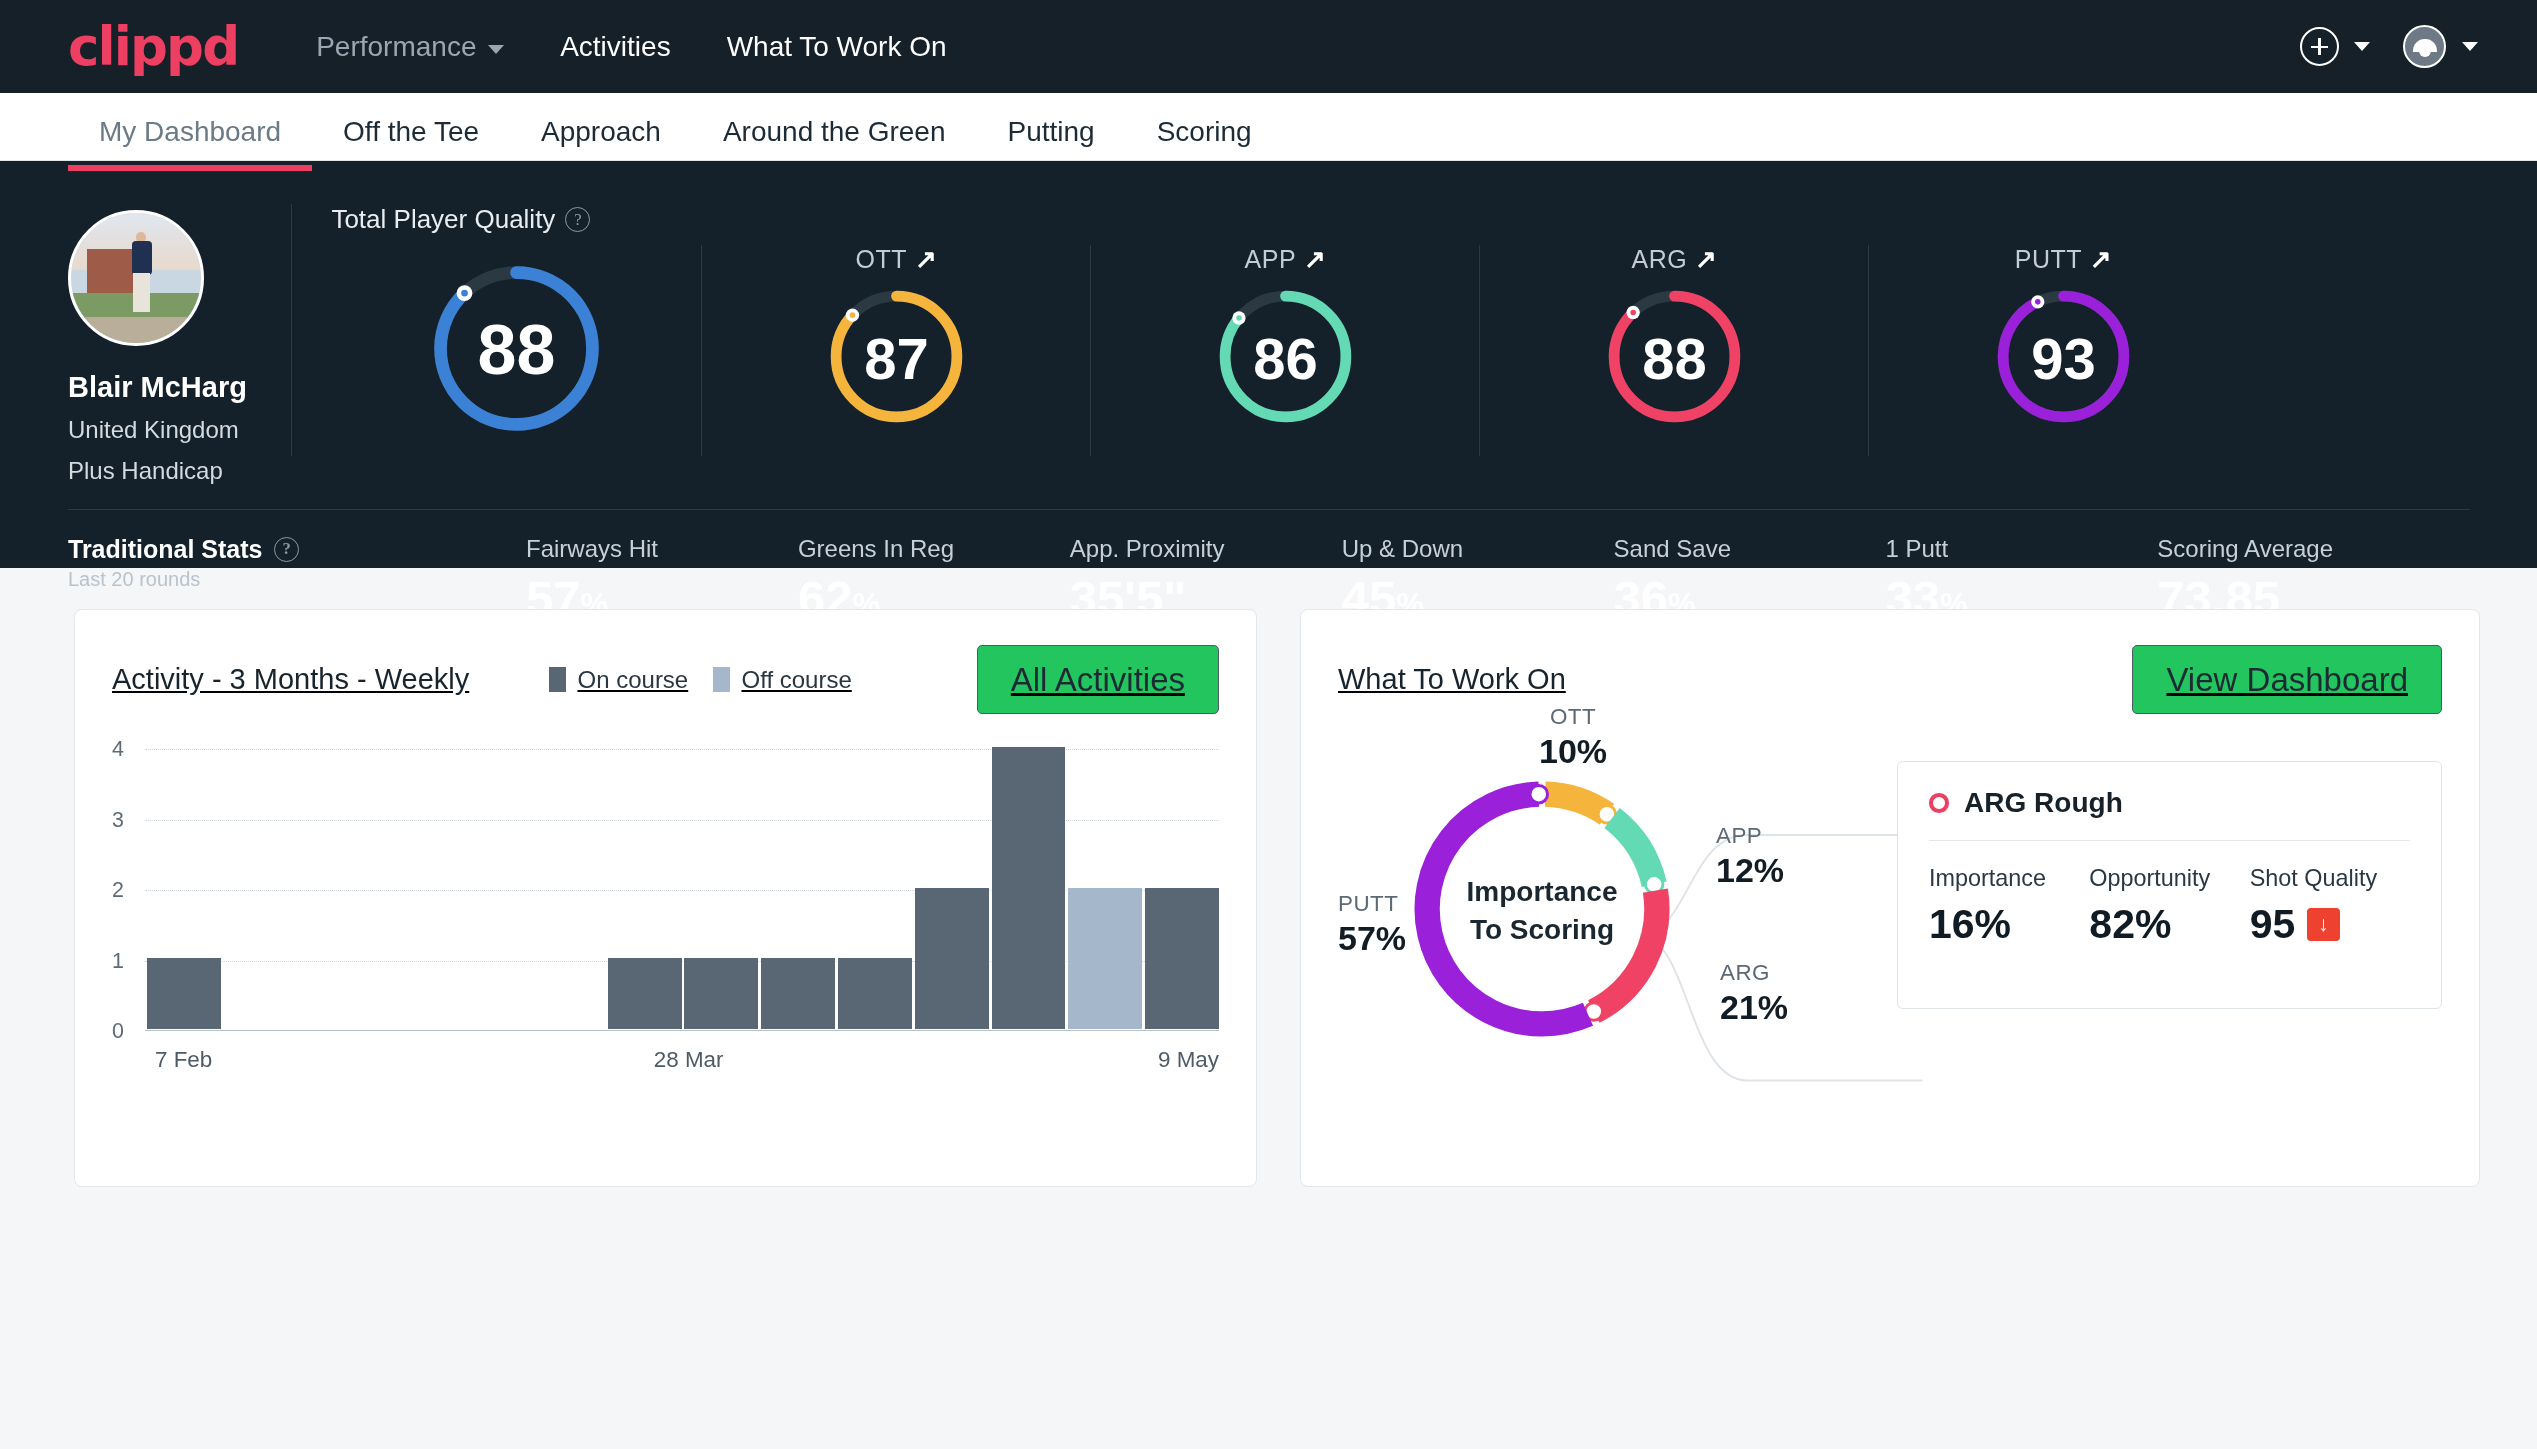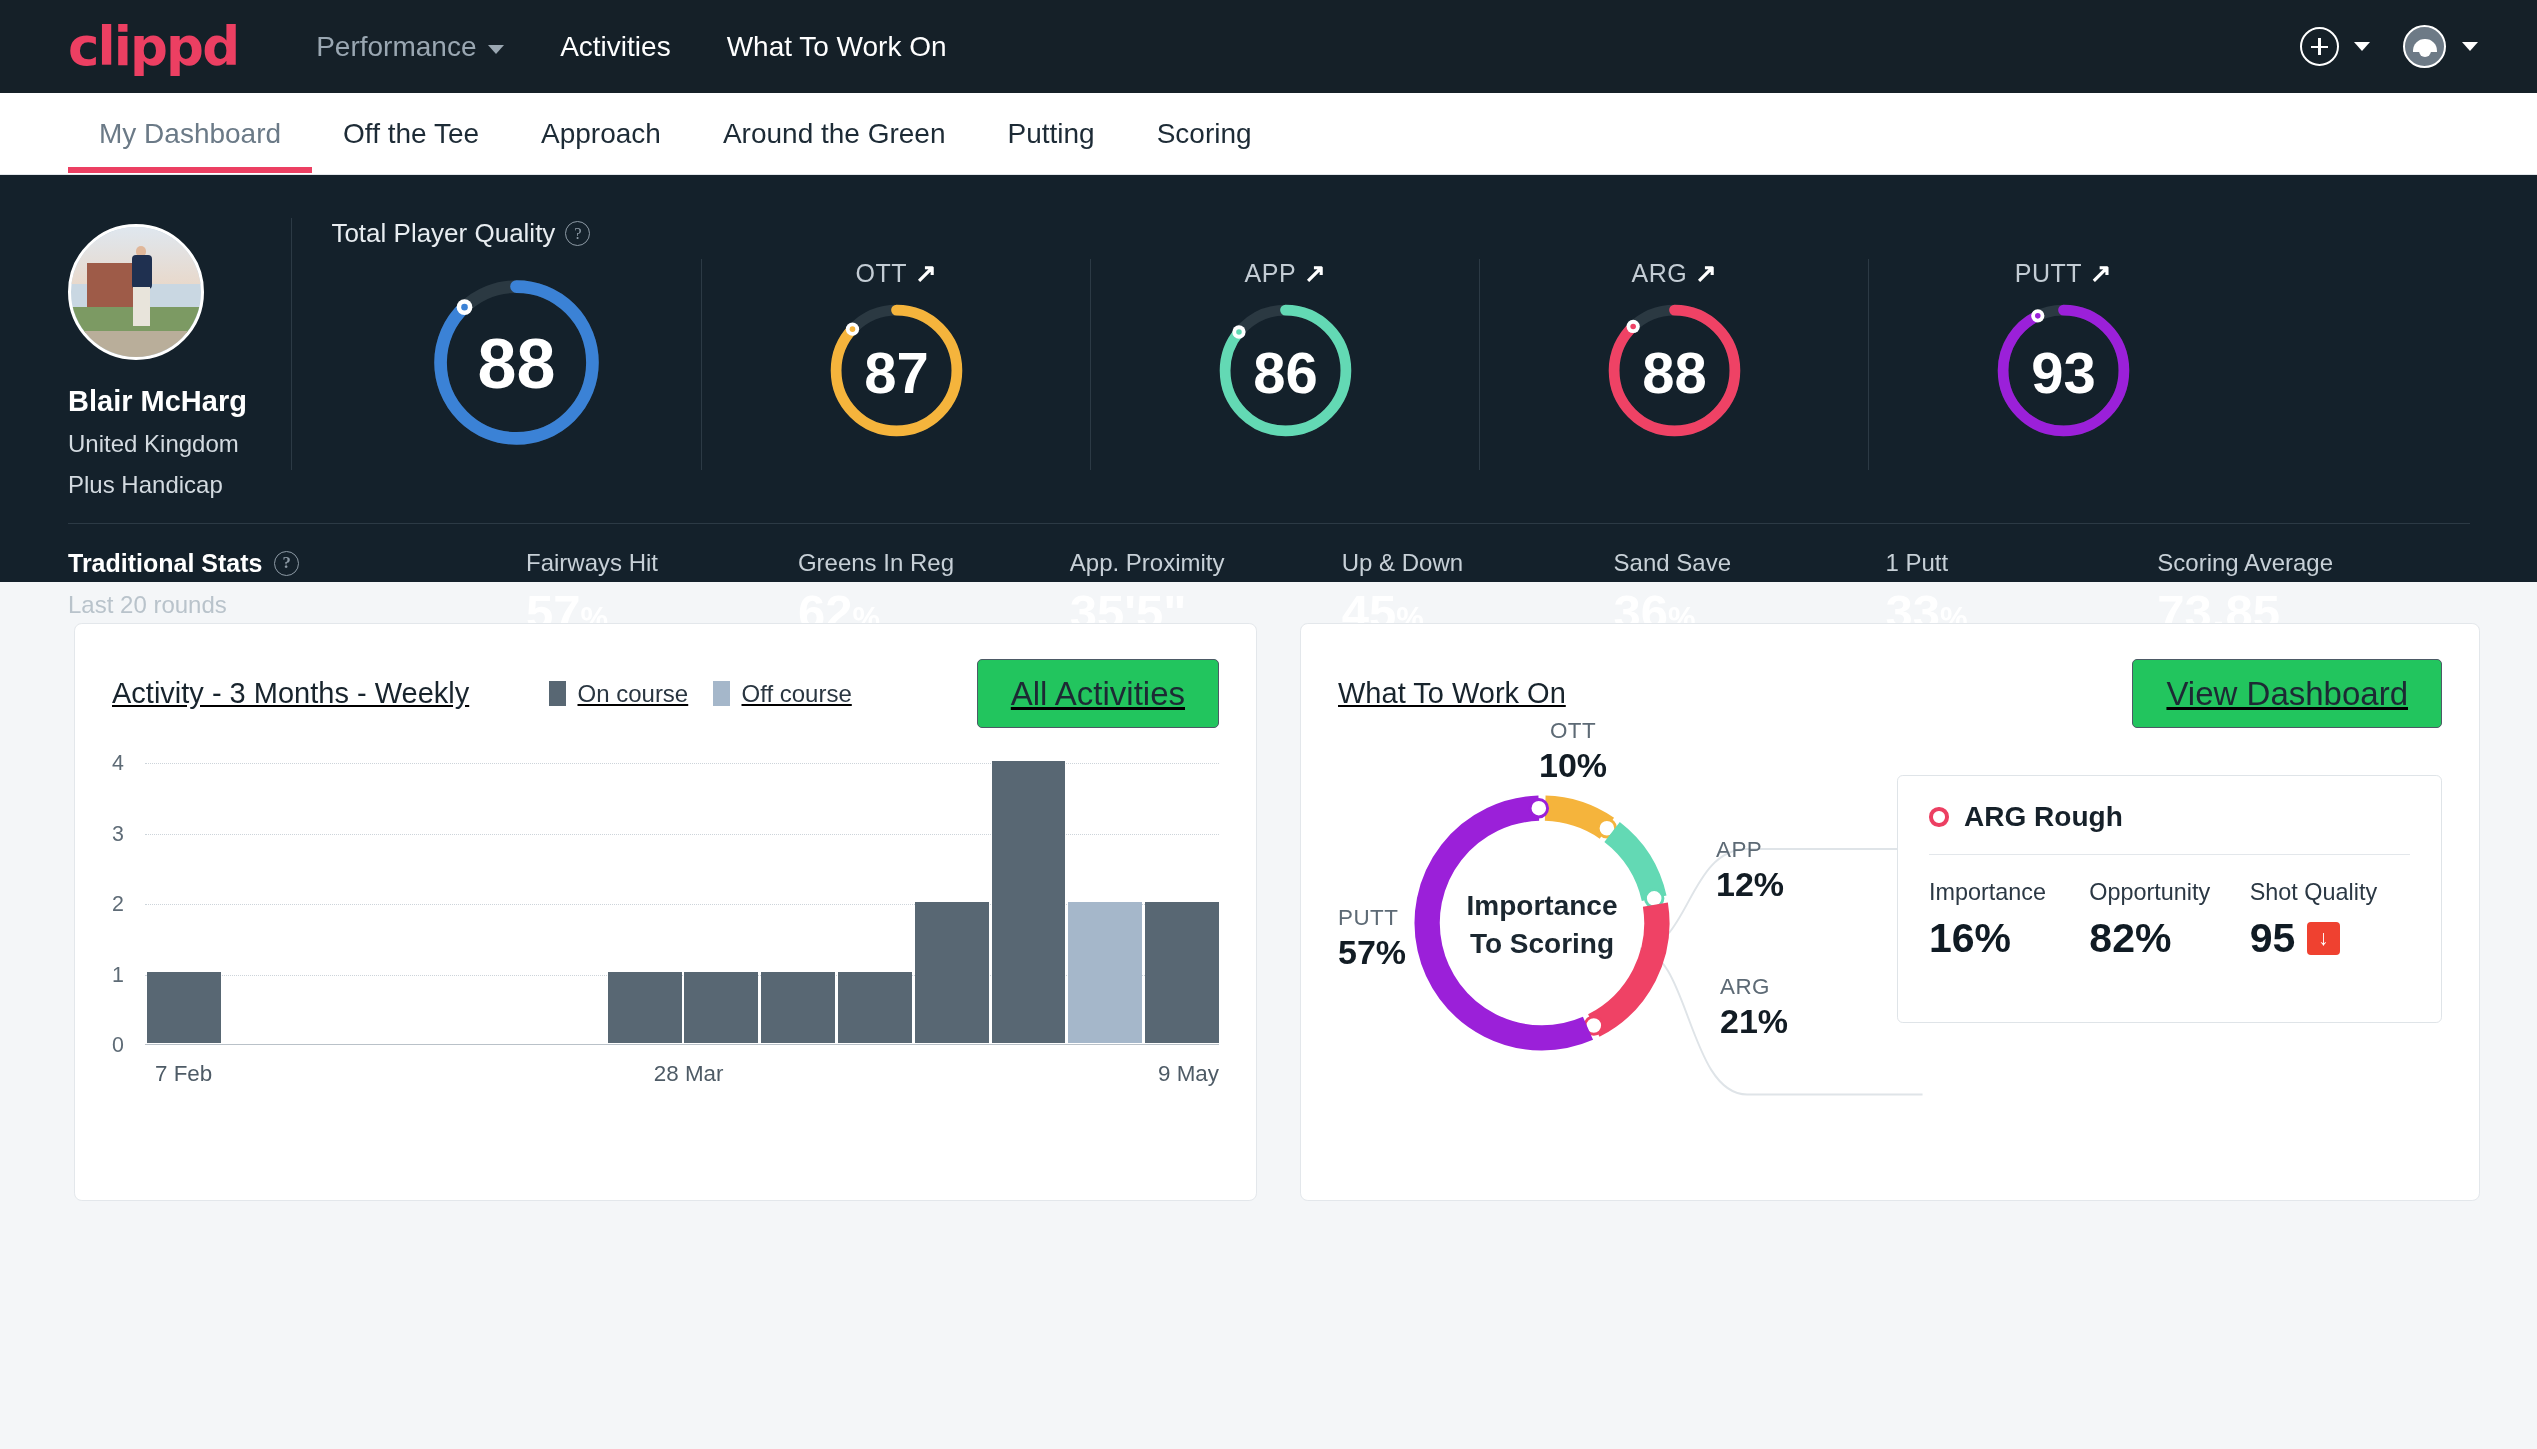--- a/index.html
+++ b/index.html
@@ -66,22 +66,22 @@
   .avatar-ic .head { width:12.7px; height:12.7px; border-radius:50%; background:#fff; position:absolute; margin-top:8.8px;}
   .avatar-ic .body { width:23.4px; height:12.7px; border-radius:11.7px 11.7px 0 0; background:#fff; margin-bottom:1.9px;}
   .avatar-wrap { position: relative; display:flex; align-items:center; justify-content:center;}
   .caret-sm {
     width:0;height:0;border-left:8.8px solid transparent;border-right:8.8px solid transparent;
     border-top:9.7px solid #ffffff;
   }
 
   
   .tabs {
-    height: 82px; background: #ffffff;
-    display: flex; align-items: center;
+    height: 68px; background: #ffffff;
+    display: flex; 
     padding-left: 68px; gap: 0;
     border-bottom: 1px solid #e2e6ea;
   }
   .tab {
     font-size: 28px; color: #1d2b36;
     padding: 0 31px; height: 78px;
     display: flex; align-items: center;
     cursor: pointer; position: relative;
     white-space: nowrap;
   }
@@ -141,21 +141,21 @@
   }
   .gauge-cell.sm .gauge-val { font-size: 58px; }
 
   .trad {
     border-top: 1.9px solid #2c3a45;
     margin-top: 23.4px; padding-top: 25px;
     display: flex; align-items: flex-start;
   }
   .trad-lbl { width: 458px; flex-shrink:0; }
   .trad-t1 { font-size: 25px; font-weight: bold; color:#ffffff; display:flex; align-items:center; gap:11.7px;}
-  .trad-t2 { font-size: 24px; color: #b9c3cb; margin-top: 13px;}
+  .trad-t2 { font-size: 20px; color: #b9c3cb; margin-top: 4px;}
   .trad-items { display: flex; flex: 1; }
   .trad-item { flex: 1; }
   .trad-item.last { flex: 1.15; }
   .ti-lbl { font-size: 24px; color: #c7d0d7; }
   .ti-val { font-size: 49px; font-weight: bold; color: #ffffff; margin-top: 7.8px; white-space: nowrap;}
   .ti-val .unit { font-size: 31px; }
 
   
   .cards {
     display: flex; gap: 43px;

